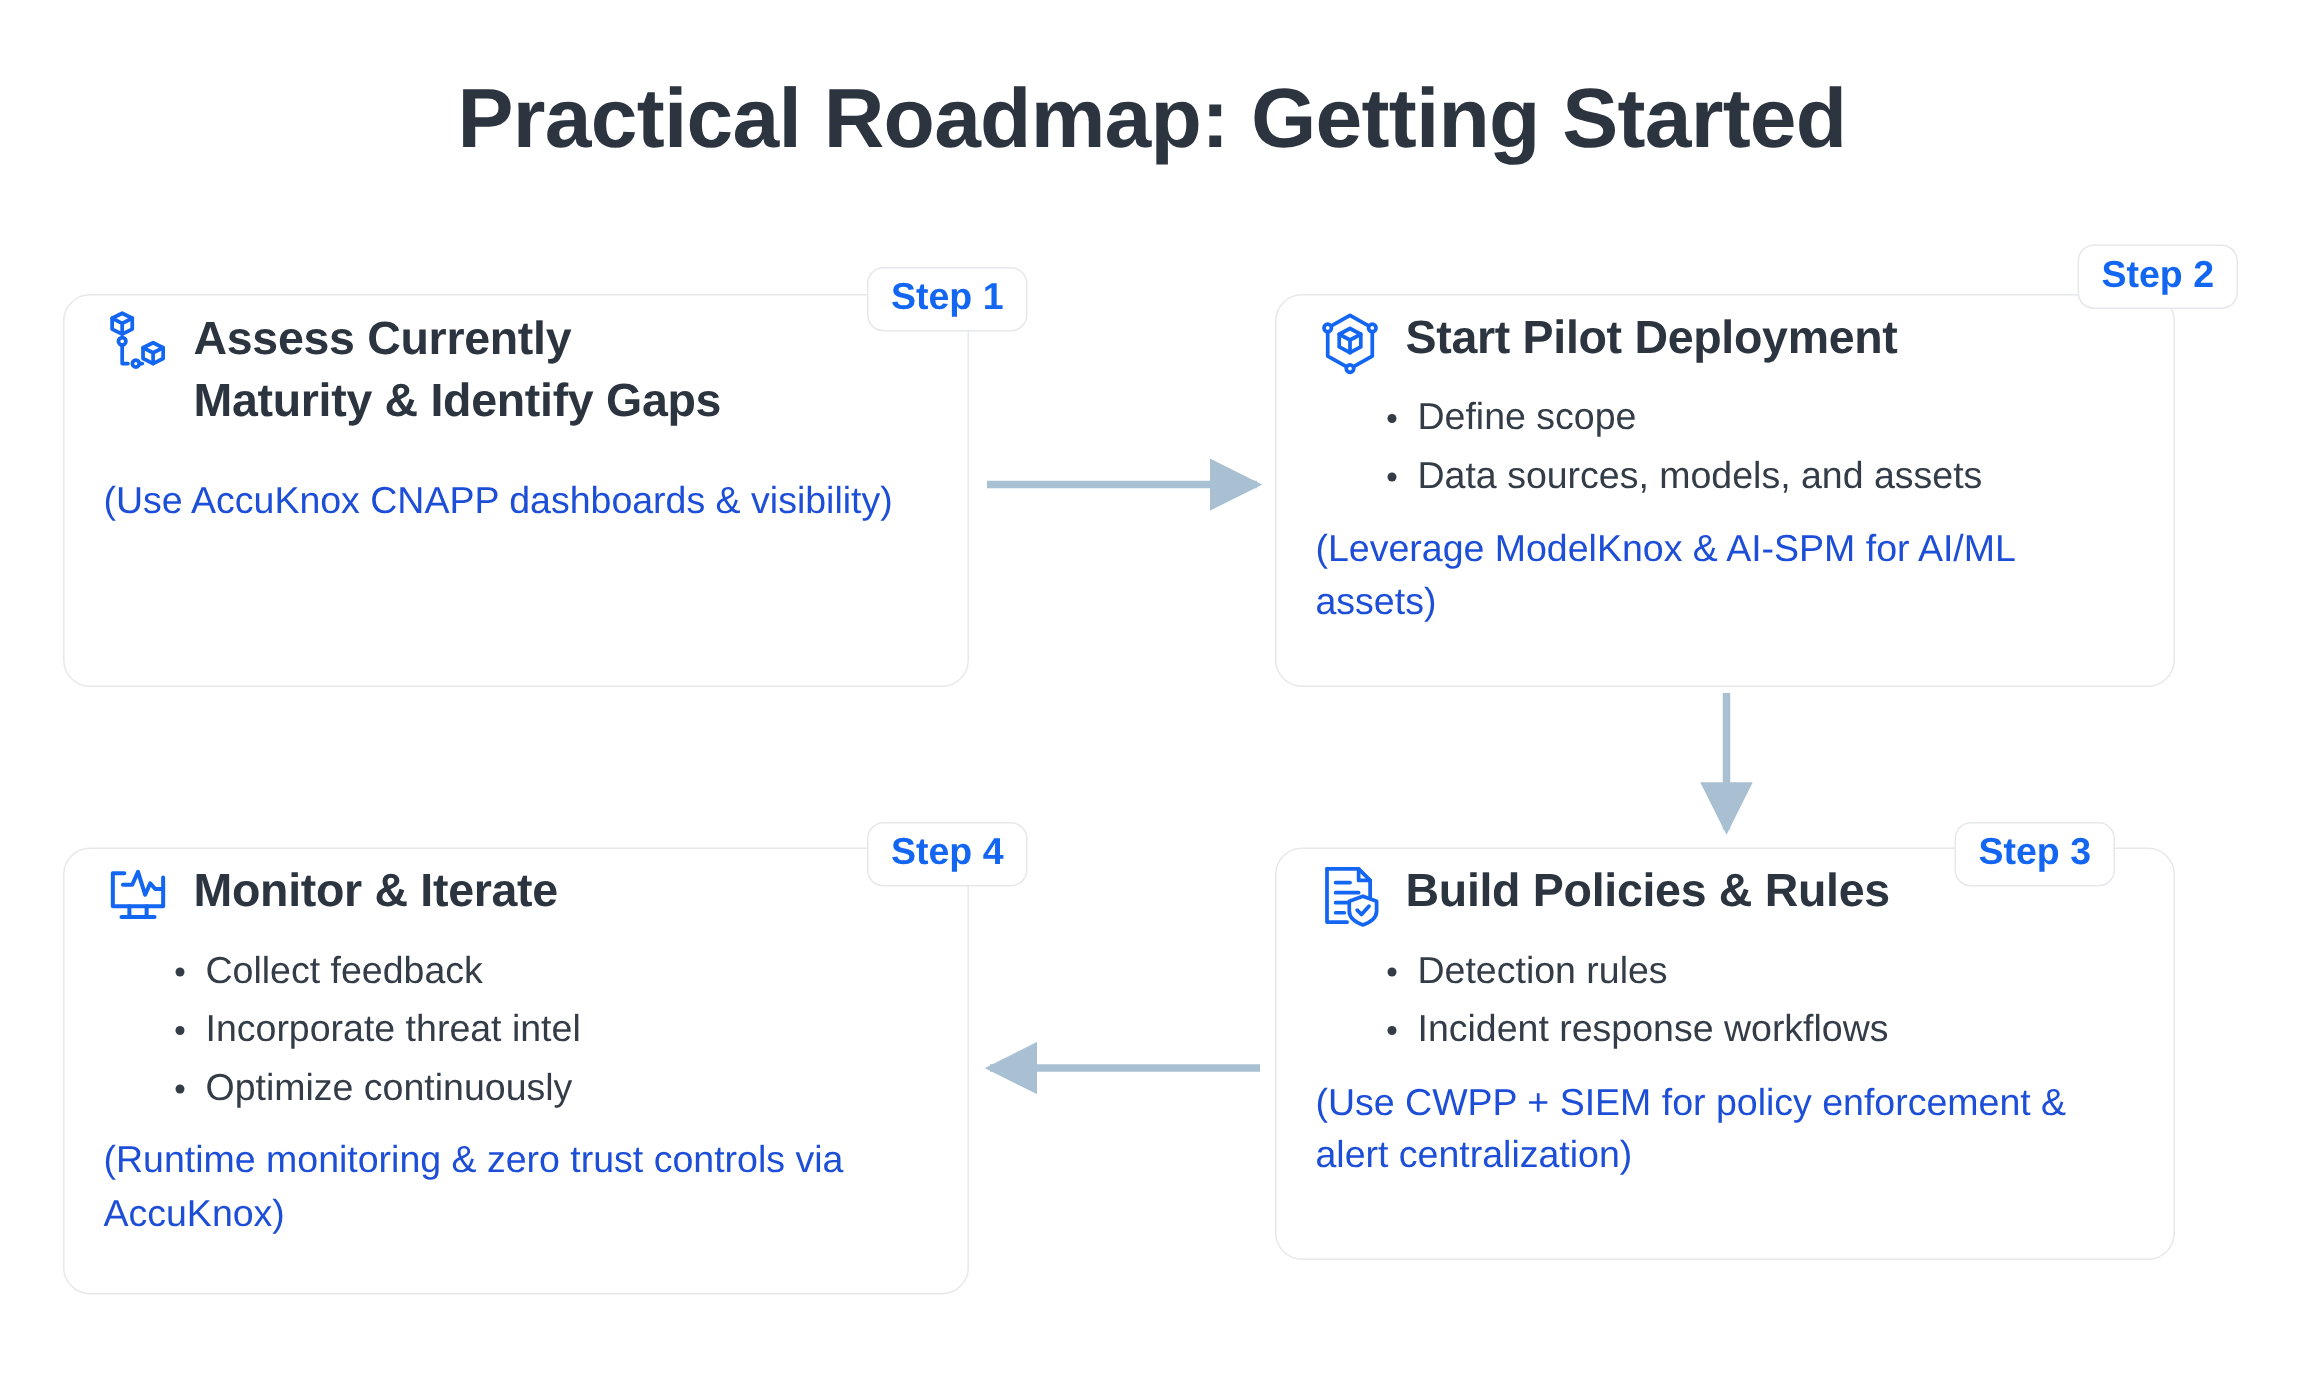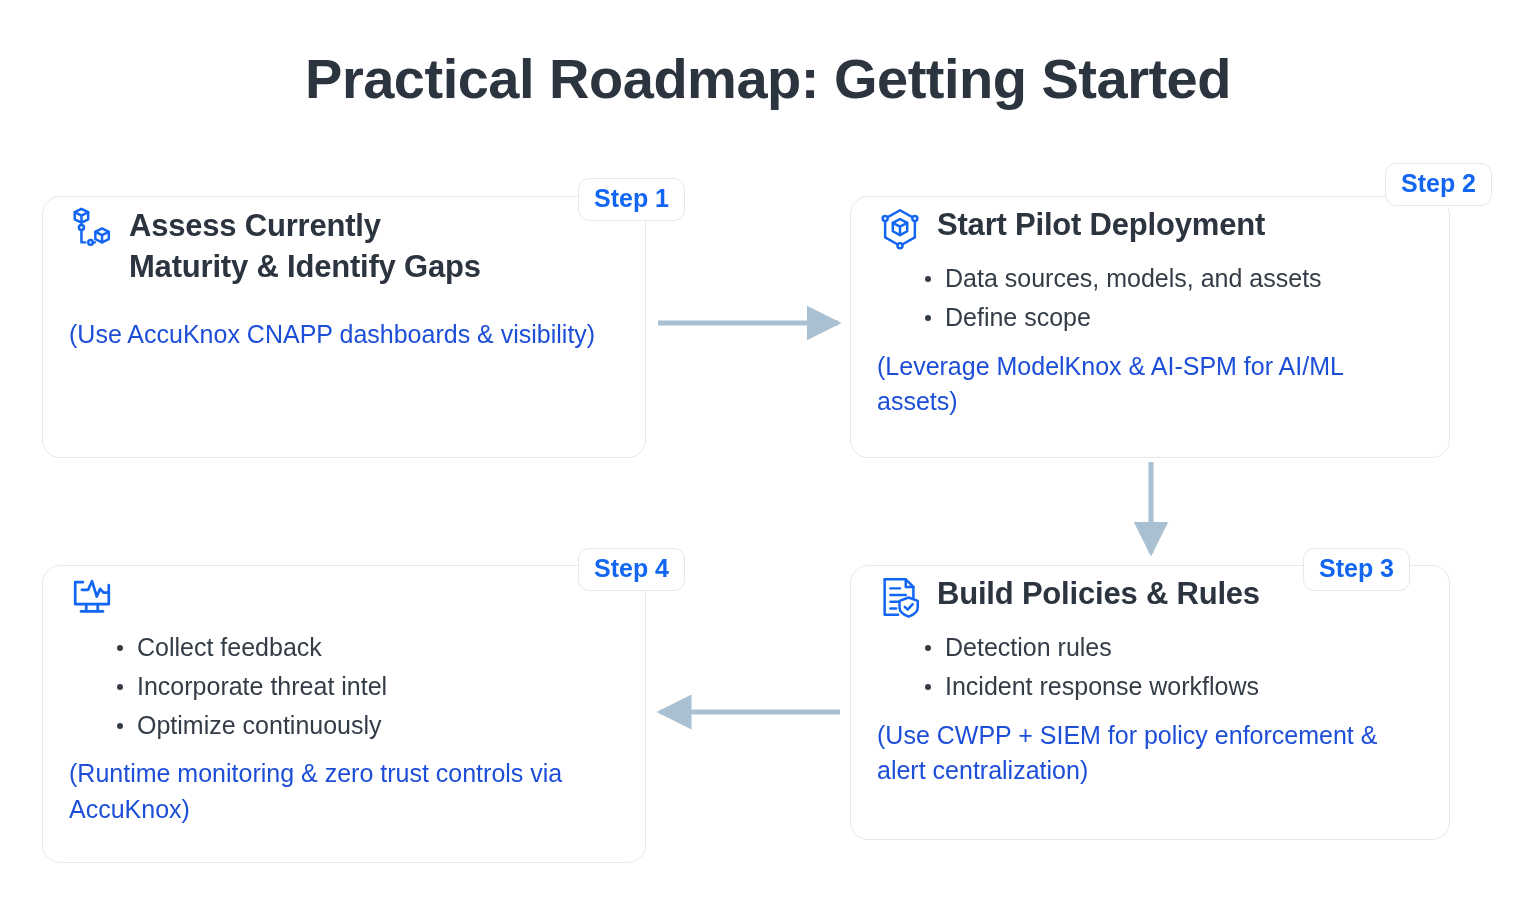--- a/index.html
+++ b/index.html
@@ -191,22 +191,22 @@
           <circle cx="24" cy="42.5" r="2.6" fill="#ffffff"></circle>
           <path d="M16.5 18.6 L24 14.6 L31.5 18.6 L31.5 27.4 L24 31.4 L16.5 27.4 Z"></path>
           <path d="M16.5 18.6 L24 22.6 L31.5 18.6 M24 22.6 L24 31.4"></path>
         </svg>
       </span>
       <div class="card-title">
         <div>Start Pilot Deployment</div>
       </div>
     </div>
     <ul class="bullets">
+      <li>Define scope</li>
       <li>Data sources, models, and assets</li>
-      <li>Define scope</li>
     </ul>
     <p class="note">(Leverage ModelKnox &amp; AI-SPM for AI/ML assets)</p>
   </div>
   <div class="badge badge-2">Step 2</div>
 
   <div class="card card-3">
     <div class="card-head">
       <span class="card-icon">
         <svg viewBox="0 0 48 48" fill="none" stroke="#1366f2" stroke-width="2.6" stroke-linecap="round" stroke-linejoin="round">
           <path d="M8 5.5 L30 5.5 L38 13.5 L38 26"></path>
@@ -235,20 +235,23 @@
   <div class="card card-4">
     <div class="card-head">
       <span class="card-icon">
         <svg viewBox="0 0 48 48" fill="none" stroke="#1366f2" stroke-width="2.8" stroke-linecap="round" stroke-linejoin="round">
           <path d="M14.5 8.5 L6.5 8.5 L6.5 31.5 L41.5 31.5 L41.5 11.5"></path>
           <path d="M13.5 16.5 L20 16.5 L24 7.5 L29 23.5 L32.5 15.5 L36 19.5 L41.5 19.5"></path>
           <path d="M18 38.5 L18 31.5 M30 38.5 L30 31.5"></path>
           <path d="M12.5 39 L35.5 39"></path>
         </svg>
       </span>
+      <div class="card-title">
+        <div>Monitor &amp; Iterate</div>
+      </div>
     </div>
     <ul class="bullets">
       <li>Collect feedback</li>
       <li>Incorporate threat intel</li>
       <li>Optimize continuously</li>
     </ul>
     <p class="note">(Runtime monitoring &amp; zero trust controls via AccuKnox)</p>
   </div>
   <div class="badge badge-4">Step 4</div>
 

